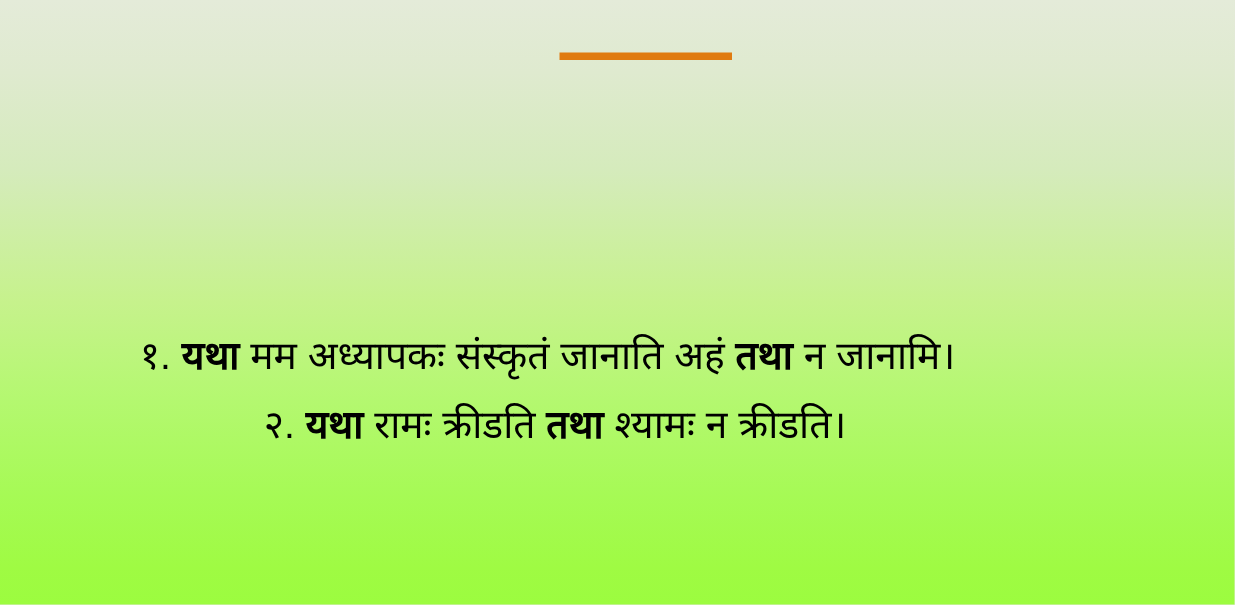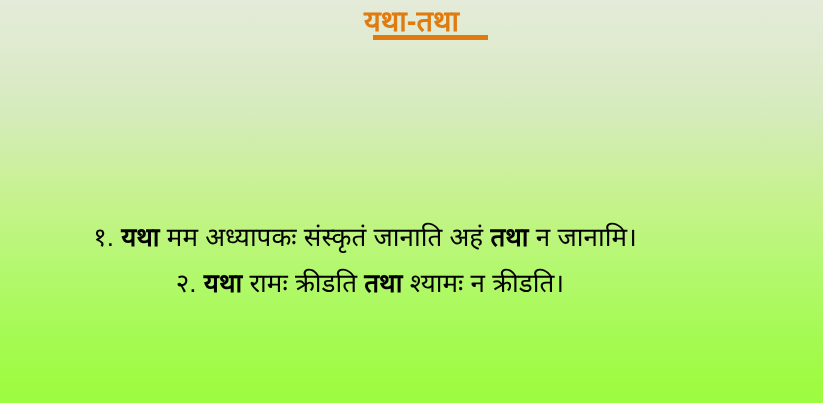--- a/index.html
+++ b/index.html
@@ -83,23 +83,20 @@
     font-weight: bold;
   }
   .line-1 { margin-left: -14px; }
   .line-2 { margin-left: -4px; }
 </style>
 </head>
 <body>
 
 <div class="slide">
 
-  <div class="title-block">
-    <span class="title-text">यथा-तथा</span>
-  </div>
   <div class="title-rule"></div>
 
   <div class="body-block">
     <div class="line line-1">
       <span class="seg">१.</span>
       <span class="seg em">यथा</span>
       <span class="seg">मम अध्यापकः संस्कृतं जानाति अहं</span>
       <span class="seg em">तथा</span>
       <span class="seg">न जानामि।</span>
     </div>

